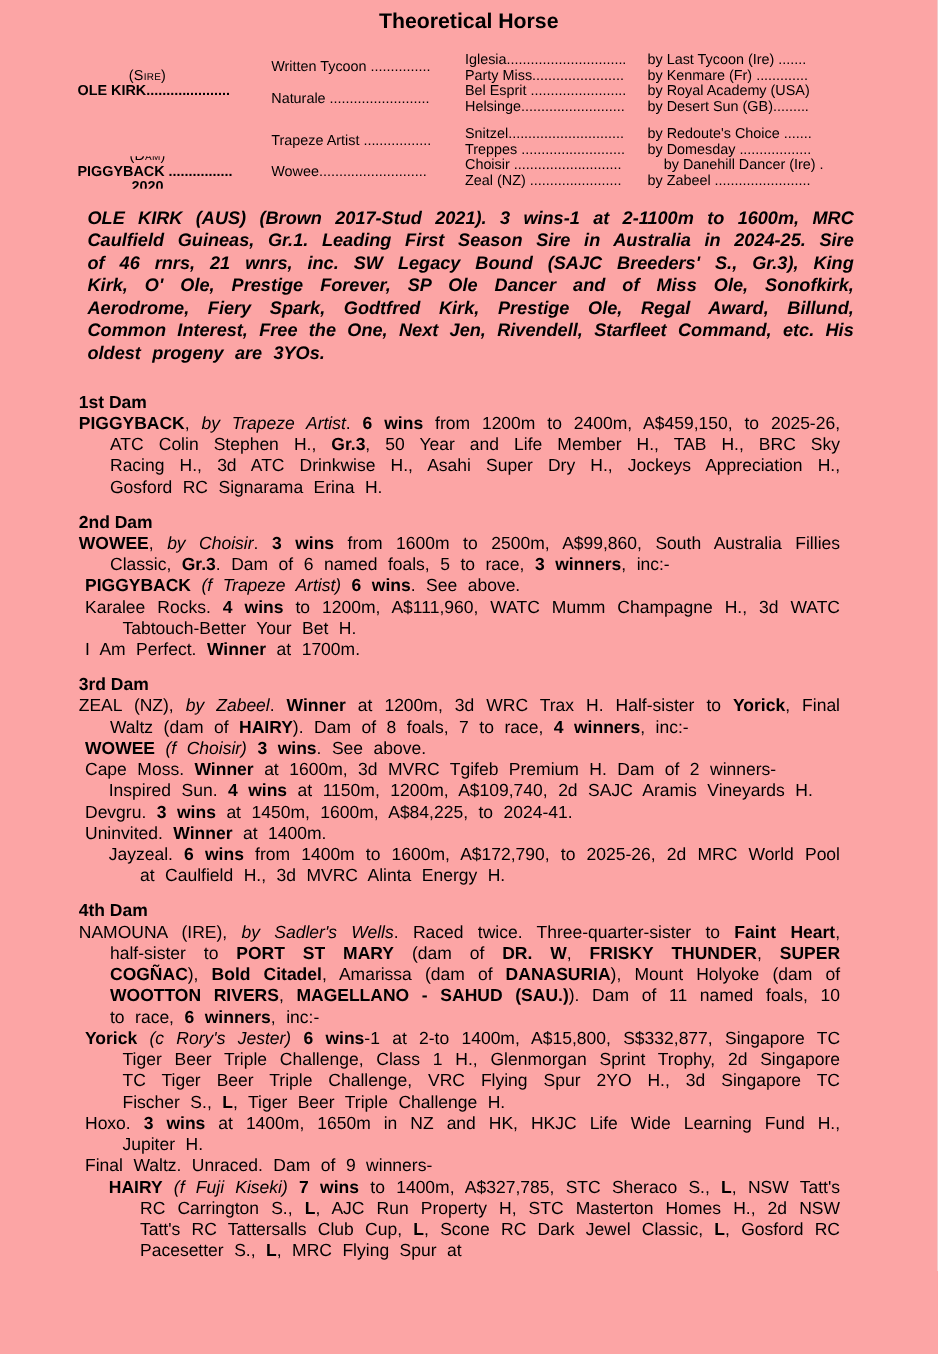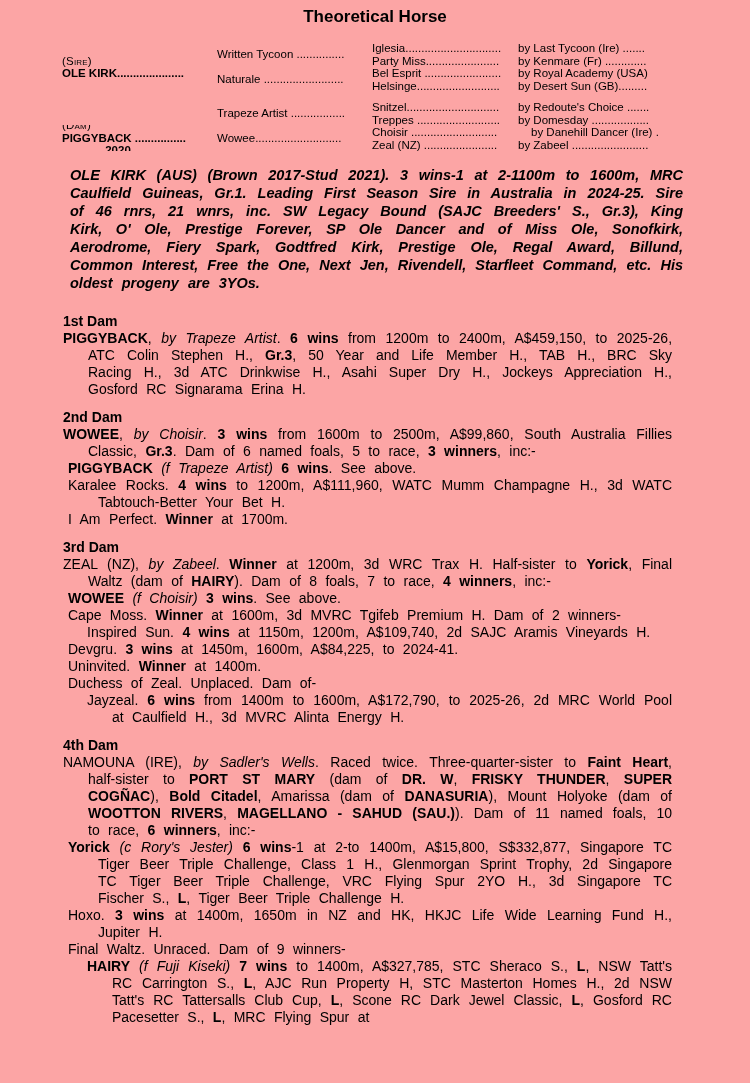--- a/index.html
+++ b/index.html
@@ -19,21 +19,21 @@
   
   .pedigree{
     margin:15px 0 0 62px;
     display:grid;
     grid-template-columns:155px 155px 146px 178px;
     grid-template-rows:repeat(4,12.5px) 9px repeat(4,12.5px);
     font-size:11.5px;line-height:12.5px;
   }
   .ped-cell{white-space:nowrap;overflow:hidden;display:flex;align-items:center;}
   .ped-label{flex-direction:column;align-items:flex-start;justify-content:center;}
-  .ped-tag{width:112px;text-align:left;font-variant:small-caps;letter-spacing:.2px;}
+  .ped-tag{width:112px;text-align:center;font-variant:small-caps;letter-spacing:.2px;}
   .ped-name{font-weight:bold;}
   .ped-year{width:112px;text-align:center;font-weight:bold;}
   
   .sire-summary{
     margin:15px 67px 0 70px;
     width:613px;
     font-size:14.5px;line-height:18px;
     font-weight:bold;font-style:italic;
     text-align:justify;
     word-spacing:5px;
@@ -107,21 +107,20 @@
         <p class="para l1"><span>I Am Perfect. </span><span class="b">Winner</span><span> at 1700m.</span></p>
       </div>
       <div class="dam-section">
         <div class="dam-heading">3rd Dam</div>
         <p class="para l0"><span>ZEAL (NZ), </span><span class="i">by Zabeel</span><span>. </span><span class="b">Winner</span><span> at 1200m, 3d WRC Trax H. Half-sister to </span><span class="b">Yorick</span><span>, Final Waltz (dam of </span><span class="b">HAIRY</span><span>). Dam of 8 foals, 7 to race, </span><span class="b">4 winners</span><span>, inc:-</span></p>
         <p class="para l1"><span class="b">WOWEE</span><span> </span><span class="i">(f Choisir)</span><span> </span><span class="b">3 wins</span><span>. See above.</span></p>
         <p class="para l1"><span>Cape Moss. </span><span class="b">Winner</span><span> at 1600m, 3d MVRC Tgifeb Premium H. Dam of 2 winners-</span></p>
         <p class="para l2"><span>Inspired Sun. </span><span class="b">4 wins</span><span> at 1150m, 1200m, A$109,740, 2d SAJC Aramis Vineyards H.</span></p>
         <p class="para l1"><span>Devgru. </span><span class="b">3 wins</span><span> at 1450m, 1600m, A$84,225, to 2024-41.</span></p>
         <p class="para l1"><span>Uninvited. </span><span class="b">Winner</span><span> at 1400m.</span></p>
-        <p class="para l1"><span>Duchess of Zeal. Unplaced. Dam of-</span></p>
         <p class="para l2"><span>Jayzeal. </span><span class="b">6 wins</span><span> from 1400m to 1600m, A$172,790, to 2025-26, 2d MRC World Pool at Caulfield H., 3d MVRC Alinta Energy H.</span></p>
       </div>
       <div class="dam-section">
         <div class="dam-heading">4th Dam</div>
         <p class="para l0"><span>NAMOUNA (IRE), </span><span class="i">by Sadler's Wells</span><span>. Raced twice. Three-quarter-sister to </span><span class="b">Faint Heart</span><span>, half-sister to </span><span class="b">PORT ST MARY</span><span> (dam of </span><span class="b">DR. W</span><span>, </span><span class="b">FRISKY THUNDER</span><span>, </span><span class="b">SUPER COGÑAC</span><span>), </span><span class="b">Bold Citadel</span><span>, Amarissa (dam of </span><span class="b">DANASURIA</span><span>), Mount Holyoke (dam of </span><span class="b">WOOTTON RIVERS</span><span>, </span><span class="b">MAGELLANO - SAHUD (SAU.)</span><span>). Dam of 11 named foals, 10 to race, </span><span class="b">6 winners</span><span>, inc:-</span></p>
         <p class="para l1"><span class="b">Yorick</span><span> </span><span class="i">(c Rory's Jester)</span><span> </span><span class="b">6 wins</span><span>-1 at 2-to 1400m, A$15,800, S$332,877, Singapore TC Tiger Beer Triple Challenge, Class 1 H., Glenmorgan Sprint Trophy, 2d Singapore TC Tiger Beer Triple Challenge, VRC Flying Spur 2YO H., 3d Singapore TC Fischer S., </span><span class="b">L</span><span>, Tiger Beer Triple Challenge H.</span></p>
         <p class="para l1"><span>Hoxo. </span><span class="b">3 wins</span><span> at 1400m, 1650m in NZ and HK, HKJC Life Wide Learning Fund H., Jupiter H.</span></p>
         <p class="para l1"><span>Final Waltz. Unraced. Dam of 9 winners-</span></p>
         <p class="para l2"><span class="b">HAIRY</span><span> </span><span class="i">(f Fuji Kiseki)</span><span> </span><span class="b">7 wins</span><span> to 1400m, A$327,785, STC Sheraco S., </span><span class="b">L</span><span>, NSW Tatt's RC Carrington S., </span><span class="b">L</span><span>, AJC Run Property H, STC Masterton Homes H., 2d NSW Tatt's RC Tattersalls Club Cup, </span><span class="b">L</span><span>, Scone RC Dark Jewel Classic, </span><span class="b">L</span><span>, Gosford RC Pacesetter S., </span><span class="b">L</span><span>, MRC Flying Spur at</span></p>
       </div>

